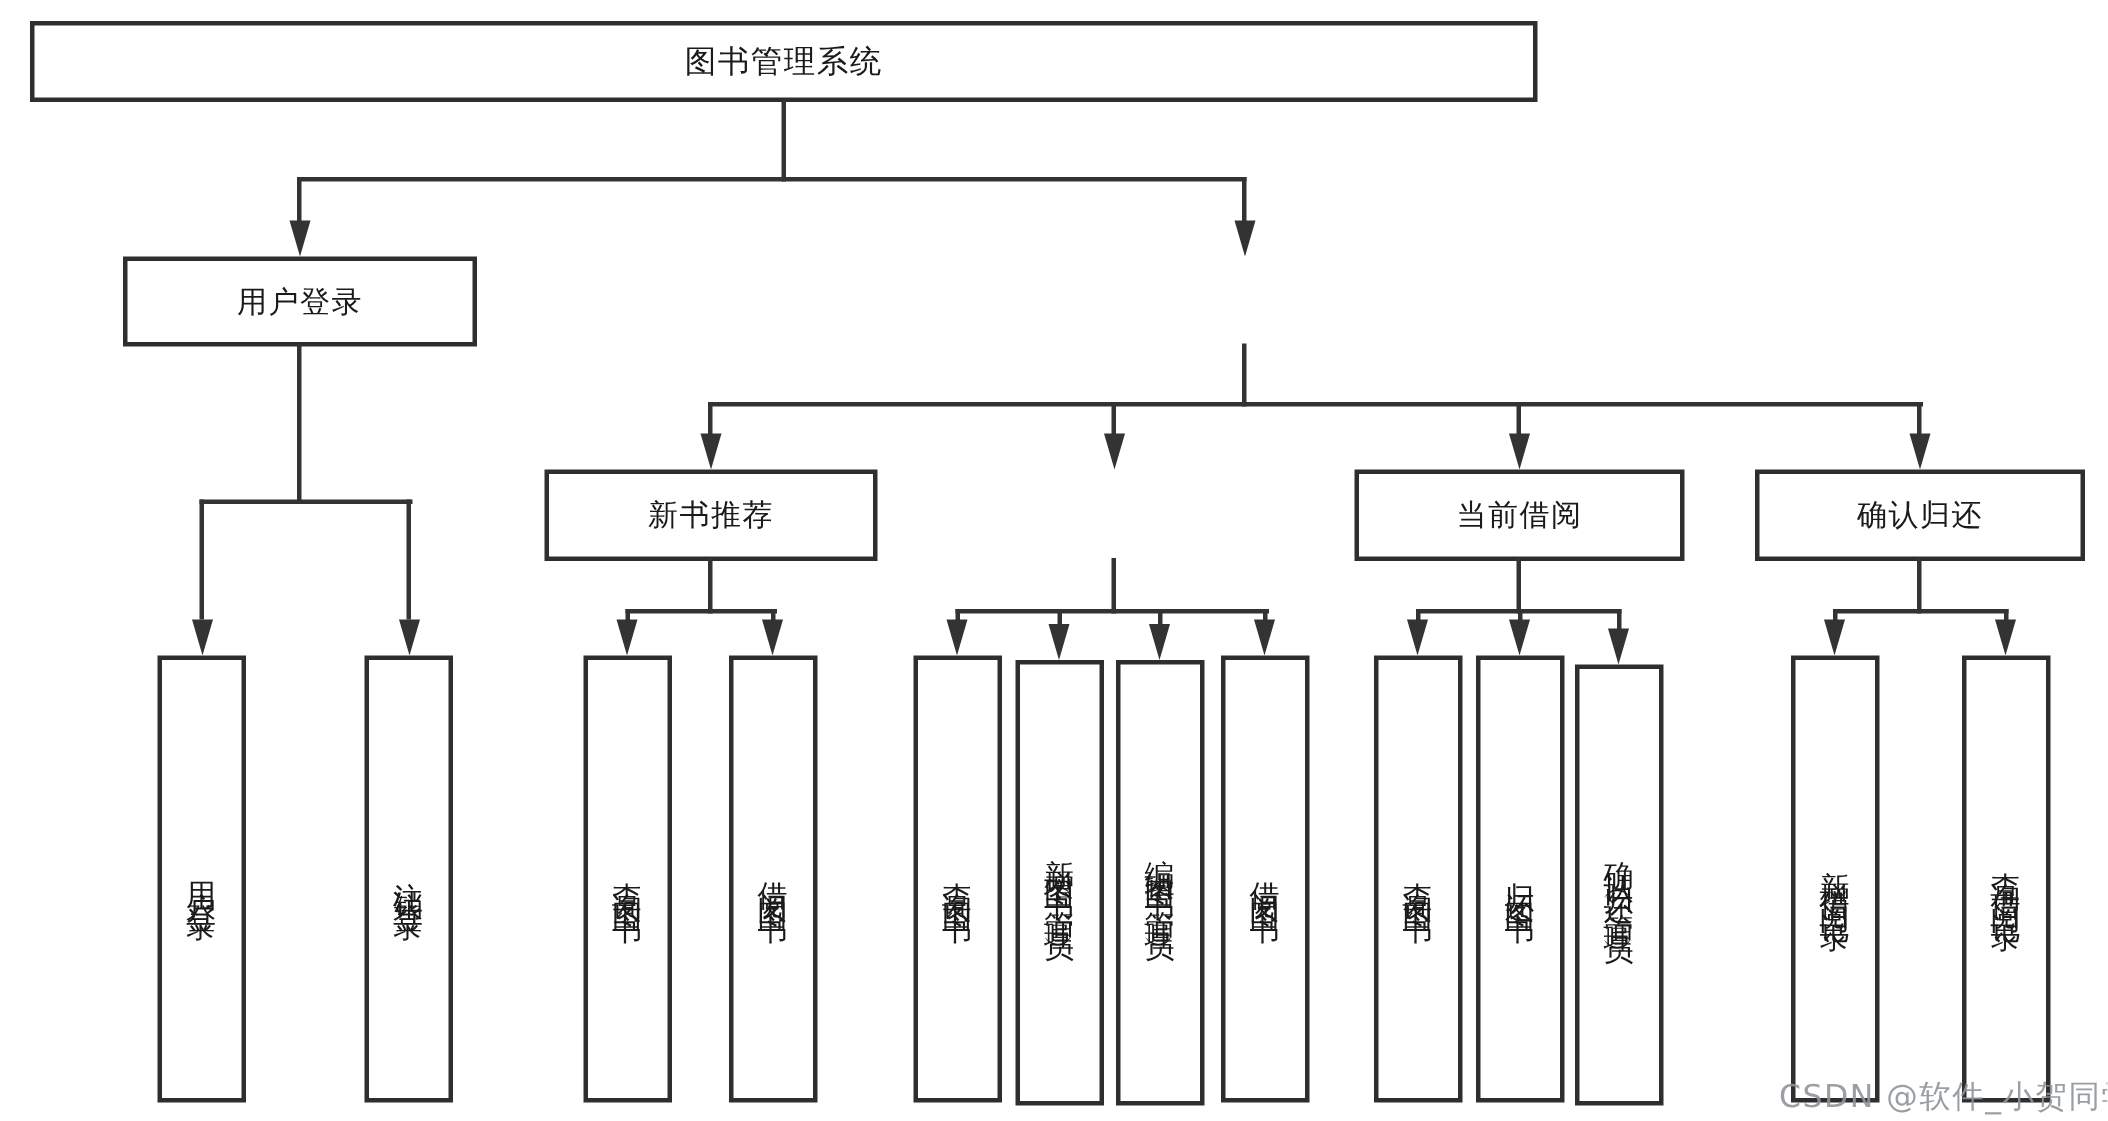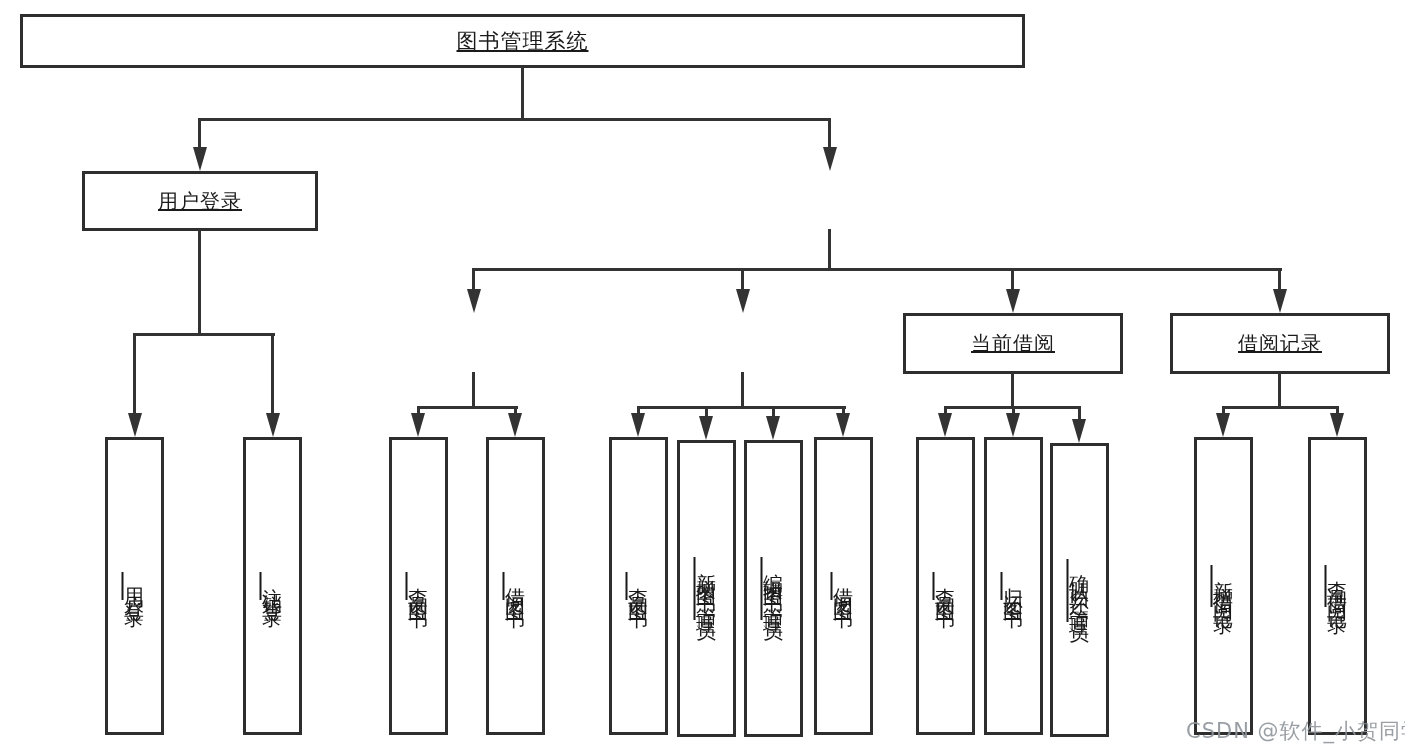--- a/index.html
+++ b/index.html
@@ -1,21 +1,21 @@
 <!DOCTYPE html>
 <html><head>
 <meta charset="utf-8">
 <style>
   html,body{margin:0;padding:0;background:#ffffff;}
   body{font-family:"DejaVu Sans","Liberation Sans",sans-serif;}
   .canvas{position:relative;width:1405px;height:747px;background:#ffffff;overflow:hidden;color:#1a1a1a;}
   .box{
     position:absolute;box-sizing:border-box;border:3px solid #2e2e2e;background:#ffffff;
     display:flex;align-items:center;justify-content:center;
-    font-size:20px;letter-spacing:1px;color:#1a1a1a;white-space:nowrap;text-decoration:underline;
+    font-size:20px;letter-spacing:1px;color:#1a1a1a;white-space:nowrap;
   }
   .box.root{font-size:21px;}
   .vbox{
     writing-mode:vertical-rl;text-orientation:mixed;
     letter-spacing:7px;white-space:normal;line-height:1;
   }
   .vline{position:absolute;width:3px;background:#333333;}
   .hline{position:absolute;height:3px;background:#333333;}
   .arrow{position:absolute;width:0;height:0;
     border-left:7px solid transparent;border-right:7px solid transparent;
@@ -50,22 +50,23 @@
   <div class="hline" style="left:472px;top:268px;width:810px;"></div>
   <div class="vline" style="left:472px;top:268px;height:23px;"></div>
   <div class="vline" style="left:741px;top:268px;height:23px;"></div>
   <div class="vline" style="left:1011px;top:268px;height:23px;"></div>
   <div class="vline" style="left:1278px;top:268px;height:23px;"></div>
   <div class="arrow" style="left:467px;top:289px;"></div>
   <div class="arrow" style="left:736px;top:289px;"></div>
   <div class="arrow" style="left:1006px;top:289px;"></div>
   <div class="arrow" style="left:1273px;top:289px;"></div>
 
+  <div class="box" style="left:363px;top:313px;width:222px;height:61px;">新书推荐</div>
   <div class="box" style="left:903px;top:313px;width:220px;height:61px;">当前借阅</div>
-  <div class="box" style="left:1170px;top:313px;width:220px;height:61px;">借阅记录</div>
+  <div class="box" style="left:1170px;top:313px;width:220px;height:61px;">确认归还</div>
 
   <div class="vline" style="left:472px;top:372px;height:37px;"></div>
   <div class="hline" style="left:417px;top:406px;width:101px;"></div>
   <div class="vline" style="left:417px;top:406px;height:10px;"></div>
   <div class="vline" style="left:514px;top:406px;height:10px;"></div>
   <div class="arrow" style="left:411px;top:413px;"></div>
   <div class="arrow" style="left:508px;top:413px;"></div>
 
   <div class="vline" style="left:741px;top:372px;height:37px;"></div>
   <div class="hline" style="left:637px;top:406px;width:209px;"></div>

